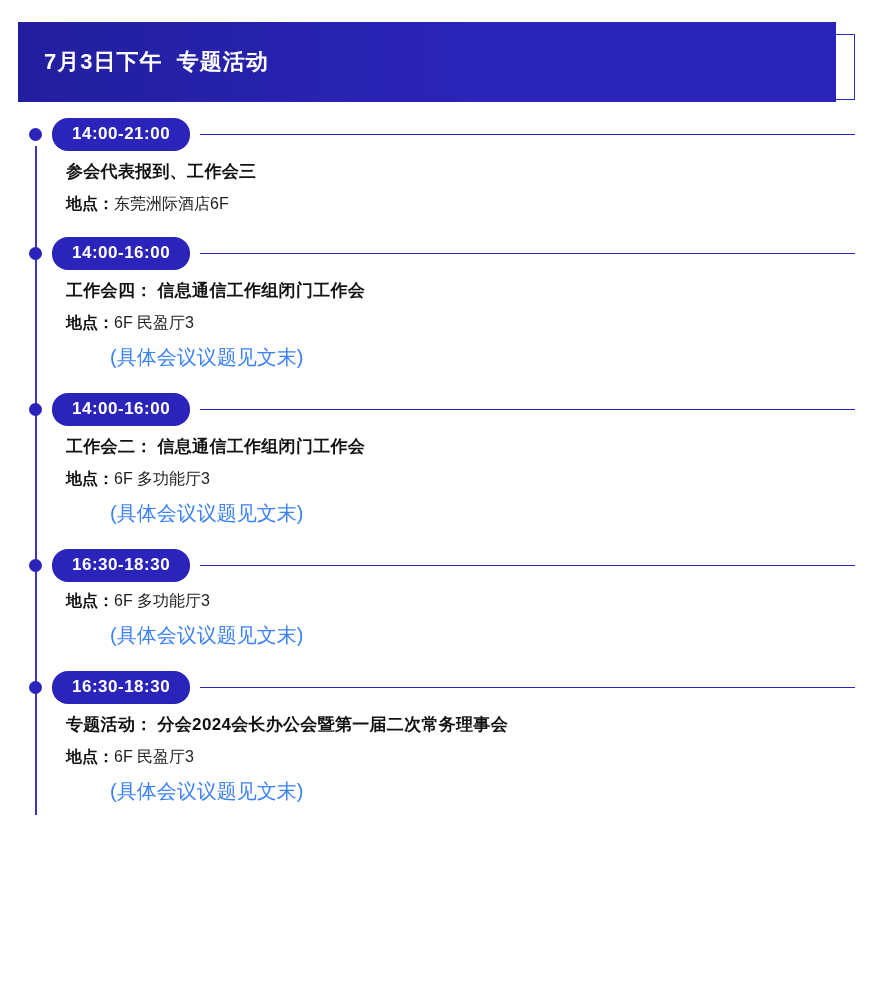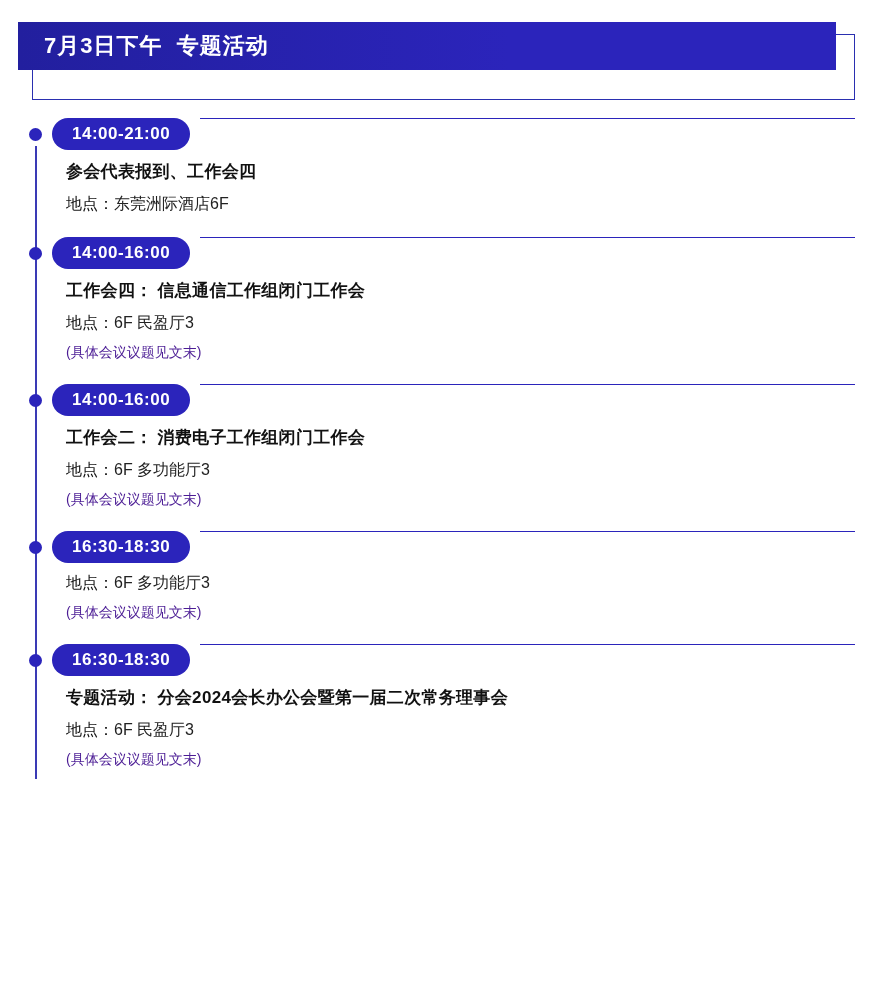--- a/index.html
+++ b/index.html
@@ -34,21 +34,21 @@
     right: 0;
     height: 66px;
     border: 1px solid #2a2fb0;
     box-sizing: border-box;
   }
   .header-bar {
     position: absolute;
     left: 0;
     top: 0;
     width: 818px;
-    height: 48px;
+    height: 80px;
     background: #2222a8;
     background: linear-gradient(90deg, #221f9e 0%, #2b24bb 60%, #2b24bb 100%);
     display: flex;
     align-items: center;
     box-sizing: border-box;
     padding-left: 26px;
   }
   .header-title {
     color: #ffffff;
     font-size: 22px;
@@ -82,20 +82,21 @@
     top: 10px;
     width: 13px;
     height: 13px;
     border-radius: 50%;
     background: #2b24bb;
     z-index: 2;
   }
   .time-row {
     position: relative;
     display: flex;
+    align-items: center;
     height: 32px;
     gap: 16px;
   }
   .time-pill {
     position: relative;
     z-index: 2;
     background: #2b24bb;
     color: #ffffff;
     font-size: 17px;
     font-weight: bold;
@@ -121,27 +122,28 @@
     color: #111111;
     margin-bottom: 11px;
     letter-spacing: 0.3px;
   }
   .place {
     font-size: 16px;
     color: #222222;
     margin-bottom: 10px;
   }
   .place .place-label {
-    font-weight: normal;
+    font-weight: bold;
     color: #111111;
     text-align: center;
   }
   .note {
-    font-size: 14px;
-    color: #4c1d95;
+    font-size: 20px;
+    color: #3b82f6;
+    margin-left: 44px;
   }
 </style>
 </head>
 <body>
 
 <div class="page">
 
   <div class="header-wrap">
     <div class="header-outline"></div>
     <div class="header-bar">
@@ -152,21 +154,21 @@
   <div class="timeline">
     <div class="timeline-rail"></div>
 
     <div class="item">
       <span class="bullet"></span>
       <div class="time-row">
         <span class="time-pill">14:00-21:00</span>
         <span class="time-line"></span>
       </div>
       <div class="body">
-        <div class="title">参会代表报到、工作会四</div>
+        <div class="title">参会代表报到、工作会三</div>
         <div class="place">
           <span class="place-label">地点：</span><span>东莞洲际酒店6F</span>
         </div>
       </div>
     </div>
 
     <div class="item">
       <span class="bullet"></span>
       <div class="time-row">
         <span class="time-pill">14:00-16:00</span>
@@ -181,21 +183,21 @@
       </div>
     </div>
 
     <div class="item">
       <span class="bullet"></span>
       <div class="time-row">
         <span class="time-pill">14:00-16:00</span>
         <span class="time-line"></span>
       </div>
       <div class="body">
-        <div class="title">工作会二： 消费电子工作组闭门工作会</div>
+        <div class="title">工作会二： 信息通信工作组闭门工作会</div>
         <div class="place">
           <span class="place-label">地点：</span><span>6F  多功能厅3</span>
         </div>
         <div class="note">(具体会议议题见文末)</div>
       </div>
     </div>
 
     <div class="item">
       <span class="bullet"></span>
       <div class="time-row">

